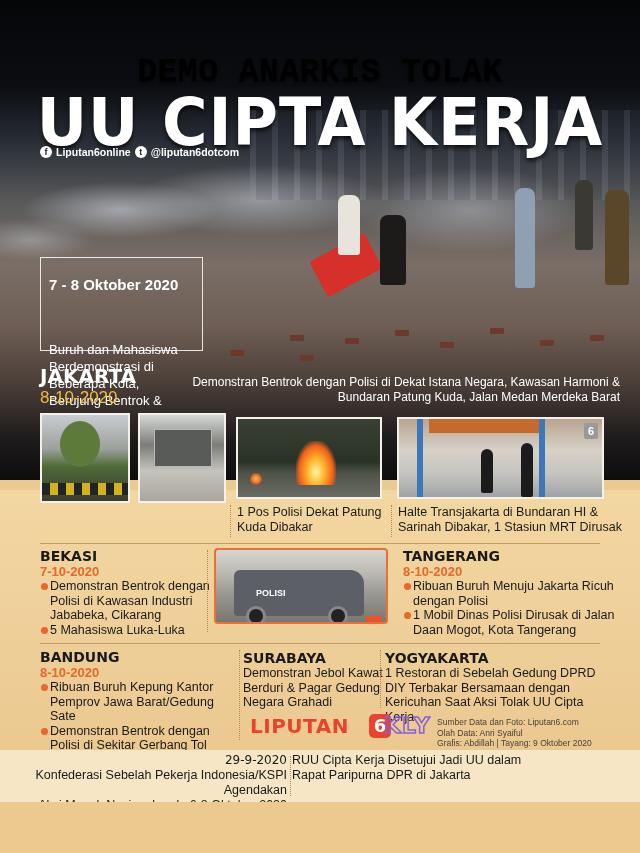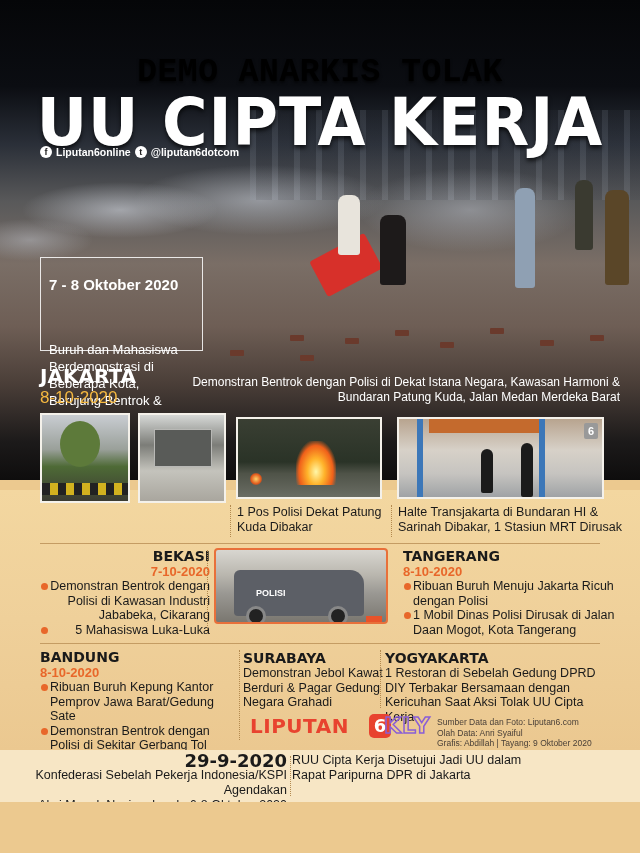--- a/index.html
+++ b/index.html
@@ -78,21 +78,21 @@
 
   .logo-lip { position: absolute; left: 250px; top: 714px; display:flex; align-items:center; gap:20px; }
   .logo-lip .word { color: #e8432f; font-weight: 900; font-size: 20px; font-family: "DejaVu Sans", sans-serif; letter-spacing: .5px; }
   .logo-lip .six { width: 22px; height: 24px; background: #e8432f; border-radius: 5px; color: #fff; font-weight: 900; font-size: 18px; text-align:center; line-height:24px; font-family: "DejaVu Sans", sans-serif; }
   .logo-kly { position: absolute; left: 384px; top: 713px; font-size: 22px; font-weight: bold; font-family: "DejaVu Sans", sans-serif; color: transparent; -webkit-text-stroke: 1.5px #8a5fd6; letter-spacing: 1px; }
   .credits { position: absolute; left: 437px; top: 717px; color: #4a4038; font-size: 8.5px; line-height: 10.5px; }
 
   .timeline { position: absolute; left: 0; top: 750px; width: 640px; height: 52px; background: #f7e6c5; }
   .tl-left { position: absolute; right: 353px; top: 3px; text-align: right; color: #1a1a1a; }
   .tl-right { position: absolute; left: 292px; top: 3px; color: #1a1a1a; }
-  .tl-date { font-weight: 700; font-size: 18px; line-height: 15px; font-family: "DejaVu Sans", sans-serif; }
+  .tl-date { font-weight: 400; font-size: 12px; line-height: 15px; font-family: "DejaVu Sans", sans-serif; }
   .tl-text { font-size: 12.5px; line-height: 15px; }
   .tl-sep { position: absolute; left: 290px; top: 6px; height: 40px; border-left: 1px dotted #b38a4f; }
 
   .bottom { position:absolute; left:0; top:802px; width:640px; height:51px; background:#ecc98f; }
   .crowd-bg { position:absolute; left:0; top:490px; width:640px; height:260px;
     background: radial-gradient(ellipse 60px 100px at 20px 700px, rgba(190,150,100,0.35), transparent 70%),
                 linear-gradient(180deg, #f3d7a0 0%, #efd09a 50%, #ebc890 100%); }
 </style>
 </head>
 <body>
@@ -159,21 +159,21 @@
     <div class="six">6</div>
   </div>
 
   <div class="vsep" style="left:230px;top:505px;height:32px;"></div>
   <div class="caption c2">1 Pos Polisi Dekat Patung Kuda Dibakar</div>
   <div class="vsep" style="left:391px;top:505px;height:32px;"></div>
   <div class="caption c3">Halte Transjakarta di Bundaran HI &amp; Sarinah Dibakar, 1 Stasiun MRT Dirusak</div>
 
   <div class="hline" style="top:543px;"></div>
 
-  <div class="region" style="left:40px;top:548px;width:170px;text-align:right;">
+  <div class="region" style="left:40px;top:548px;width:170px;">
     <div class="name">BEKASI</div>
     <div class="rdate">7-10-2020</div>
     <div class="item">Demonstran Bentrok dengan Polisi di Kawasan Industri Jababeka, Cikarang</div>
     <div class="item">5 Mahasiswa Luka-Luka</div>
   </div>
 
   <div class="vsep" style="left:207px;top:550px;height:82px;"></div>
 
   <div class="car-photo">
     <div class="car"></div>

